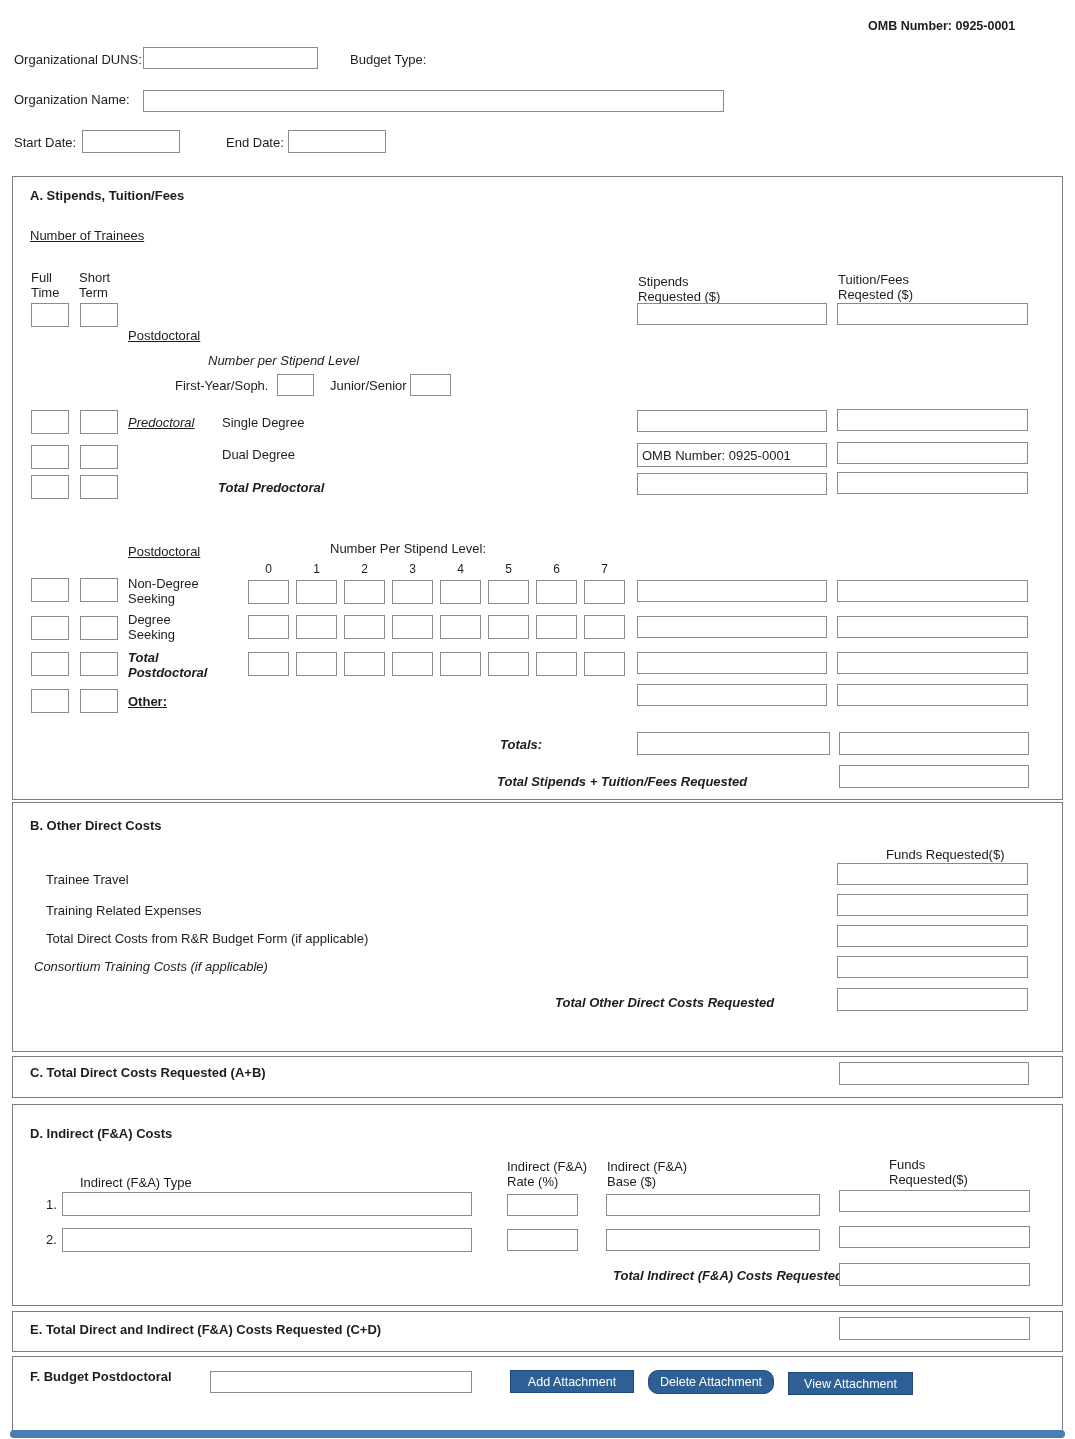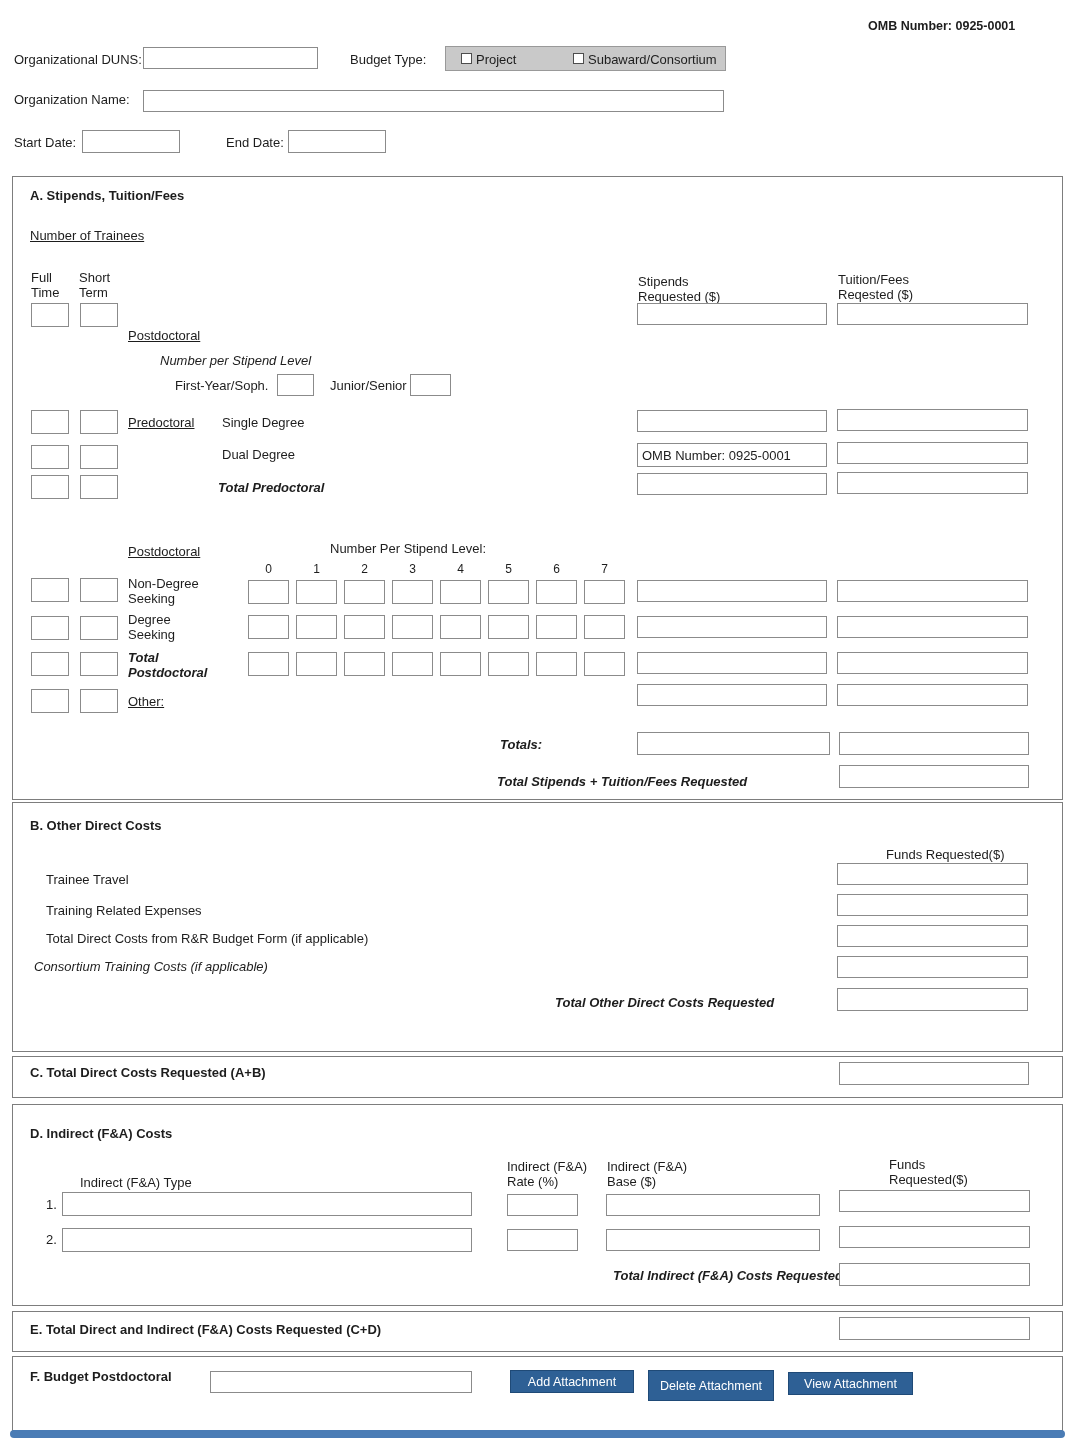--- a/index.html
+++ b/index.html
@@ -6,21 +6,21 @@
   html,body { background:#ffffff; }
   .page {
     position:relative; width:1075px; height:1439px; background:#ffffff;
     font-family:"Liberation Sans", sans-serif; color:#1d1d1d; font-size:13px;
     overflow:hidden;
   }
   .lbl { position:absolute; font-size:13px; line-height:15px; white-space:nowrap; }
   .pre { white-space:pre-line; }
   .u { text-decoration:underline; }
   .b { font-weight:bold; }
-  .i { font-style:italic; }
+  .i { font-style:italic;margin-left:48px; }
   .bi { font-weight:bold; font-style:italic; }
   .title { position:absolute; font-weight:bold; font-size:15.5px; text-align:center; }
   .inp {
     position:absolute; border:1px solid #8b8b8b; background:#ffffff;
     font-family:inherit; font-size:13px; color:#1d1d1d; padding:1px 4px;
   }
   .box { position:absolute; border:1px solid #7d7d7d; background:#ffffff; }
   .btgroup { position:absolute; background:#c9c9c9; border:1px solid #999999; }
   .cb { position:absolute; width:11px; height:11px; border:1px solid #4d4d4d; background:#ffffff; }
   .btn {
@@ -34,26 +34,20 @@
 <body>
 
 <div class="page">
 
   <div class="lbl b" style="left:868px; top:19px; font-size:12.5px;">OMB Number: 0925-0001</div>
 
   <div class="lbl" style="left:14px; top:52px;">Organizational DUNS:</div>
   <input class="inp" style="left: 143px; top: 47px; width: 175px; height: 22px;">
 
   <div class="lbl" style="left:350px; top:52px;">Budget Type:</div>
-  <div class="btgroup" style="left:445px; top:46px; width:281px; height:25px;">
-    <span class="cb" style="left:15px; top:6px;"></span>
-    <span class="lbl" style="left:30px; top:5px;">Project</span>
-    <span class="cb" style="left:127px; top:6px;"></span>
-    <span class="lbl" style="left:142px; top:5px;">Subaward/Consortium</span>
-  </div>
 
   <div class="lbl" style="left:14px; top:92px;">Organization Name:</div>
   <input class="inp" style="left: 143px; top: 90px; width: 581px; height: 22px;">
 
   <div class="lbl" style="left:14px; top:135px;">Start Date:</div>
   <input class="inp" style="left: 82px; top: 130px; width: 98px; height: 23px;">
   <div class="lbl" style="left:226px; top:135px;">End Date:</div>
   <input class="inp" style="left: 288px; top: 130px; width: 98px; height: 23px;">
 
   <div class="box" style="left:12px; top:176px; width:1051px; height:624px;"></div>
@@ -76,21 +70,21 @@
   <input class="inp" style="left: 837px; top: 303px; width: 191px; height: 22px;">
 
   <div class="lbl i" style="left:160px; top:353px;">Number per Stipend Level</div>
   <div class="lbl" style="left:175px; top:378px;">First-Year/Soph.</div>
   <input class="inp" style="left: 277px; top: 374px; width: 37px; height: 22px;">
   <div class="lbl" style="left:330px; top:378px;">Junior/Senior</div>
   <input class="inp" style="left: 410px; top: 374px; width: 41px; height: 22px;">
 
   <input class="inp" style="left: 31px; top: 410px; width: 38px; height: 24px;">
   <input class="inp" style="left: 80px; top: 410px; width: 38px; height: 24px;">
-  <div class="lbl u" style="left:128px; top:415px;">Predoctoral</div>
+  <div class="lbl u" style="left:128px; top:415px;font-style:italic;">Predoctoral</div>
   <div class="lbl" style="left:222px; top:415px;">Single Degree</div>
   <input class="inp" style="left: 637px; top: 410px; width: 190px; height: 22px;">
   <input class="inp" style="left: 837px; top: 409px; width: 191px; height: 22px;">
 
   <input class="inp" style="left: 31px; top: 445px; width: 38px; height: 24px;">
   <input class="inp" style="left: 80px; top: 445px; width: 38px; height: 24px;">
   <div class="lbl" style="left:222px; top:447px;">Dual Degree</div>
   <input class="inp" style="left: 637px; top: 443px; width: 190px; height: 24px;" value="OMB Number: 0925-0001">
   <input class="inp" style="left: 837px; top: 442px; width: 191px; height: 22px;">
 
@@ -152,21 +146,21 @@
   <input class="inp" style="left: 392px; top: 652px; width: 41px; height: 24px;">
   <input class="inp" style="left: 440px; top: 652px; width: 41px; height: 24px;">
   <input class="inp" style="left: 488px; top: 652px; width: 41px; height: 24px;">
   <input class="inp" style="left: 536px; top: 652px; width: 41px; height: 24px;">
   <input class="inp" style="left: 584px; top: 652px; width: 41px; height: 24px;">
   <input class="inp" style="left: 637px; top: 652px; width: 190px; height: 22px;">
   <input class="inp" style="left: 837px; top: 652px; width: 191px; height: 22px;">
 
   <input class="inp" style="left: 31px; top: 689px; width: 38px; height: 24px;">
   <input class="inp" style="left: 80px; top: 689px; width: 38px; height: 24px;">
-  <div class="lbl u" style="left:128px; top:694px;">Other:</div>
+  <div class="lbl u" style="left:128px; top:694px;font-weight:bold;">Other:</div>
   <input class="inp" style="left: 637px; top: 684px; width: 190px; height: 22px;">
   <input class="inp" style="left: 837px; top: 684px; width: 191px; height: 22px;">
 
   <div class="lbl bi" style="left:500px; top:737px;">Totals:</div>
   <input class="inp" style="left: 637px; top: 732px; width: 193px; height: 23px;">
   <input class="inp" style="left: 839px; top: 732px; width: 190px; height: 23px;">
 
   <div class="lbl bi" style="left:497px; top:774px;">Total Stipends + Tuition/Fees Requested</div>
   <input class="inp" style="left: 839px; top: 765px; width: 190px; height: 23px;">
 
@@ -220,18 +214,18 @@
   <input class="inp" style="left: 839px; top: 1263px; width: 191px; height: 23px;">
 
   <div class="box" style="left:12px; top:1311px; width:1051px; height:41px;"></div>
   <div class="lbl b" style="left:30px; top:1322px;">E. Total Direct and Indirect (F&amp;A) Costs Requested (C+D)</div>
   <input class="inp" style="left: 839px; top: 1317px; width: 191px; height: 23px;">
 
   <div class="box" style="left:12px; top:1356px; width:1051px; height:75px;"></div>
   <div class="lbl b" style="left:30px; top:1369px;">F. Budget Postdoctoral</div>
   <input class="inp" style="left: 210px; top: 1371px; width: 262px; height: 22px;">
   <button class="btn" style="left:510px; top:1370px; width:124px; height:23px;">Add Attachment</button>
-  <button class="btn" style="left:648px; top:1370px; width:126px; height:31px;">Delete Attachment</button>
+  <button class="btn" style="left:648px; top:1370px; width:126px; height:24px;border-radius:10px;">Delete Attachment</button>
   <button class="btn" style="left:788px; top:1372px; width:125px; height:23px;">View Attachment</button>
 
   <div class="bar" style="left:10px; top:1430px; width:1055px; height:8px;"></div>
 
 </div>
 
 </body></html>

